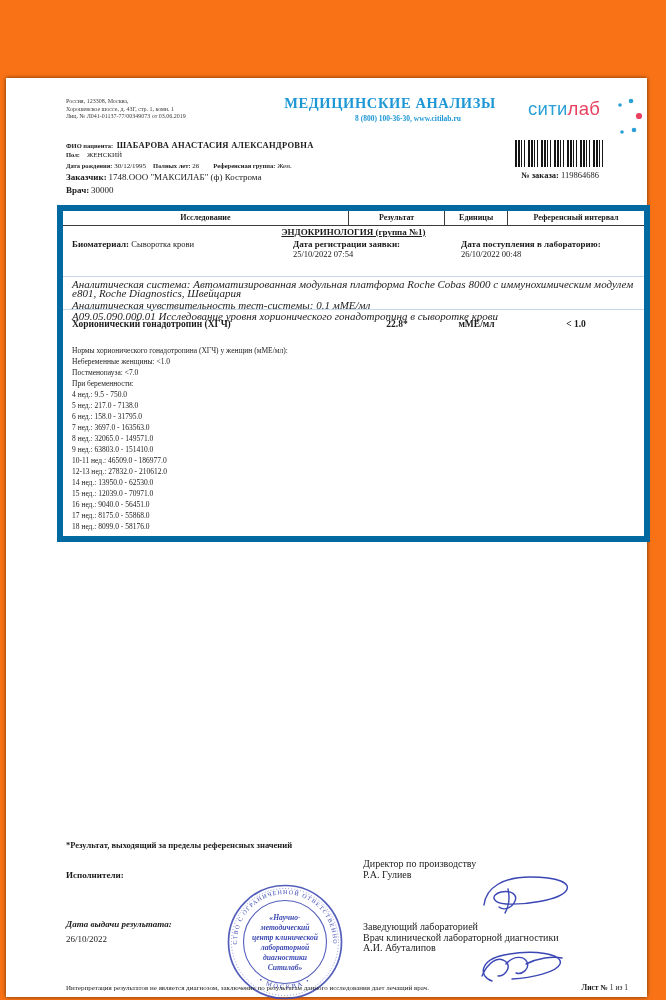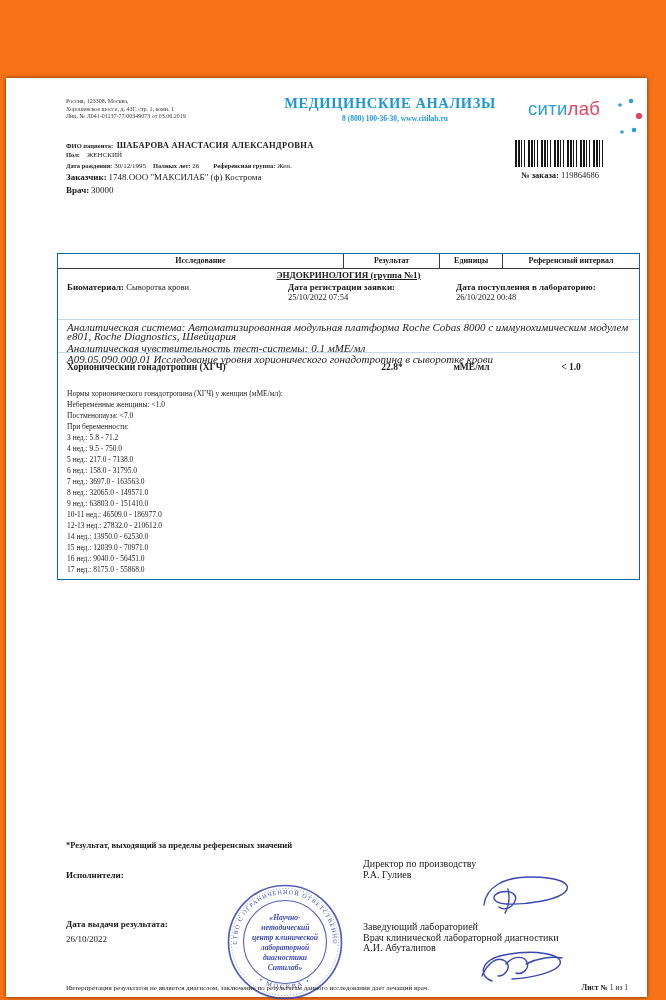--- a/index.html
+++ b/index.html
@@ -2,33 +2,33 @@
 <html><head>
 <meta charset="utf-8">
 <style>
   html,body{margin:0;padding:0;background:#18181a;width:666px;height:1000px;overflow:hidden;}
   .stage{position:relative;width:666px;height:1000px;background:#f97316;font-family:"Liberation Serif",serif;}
   .page{position:absolute;left:6px;top:78px;width:641px;height:919px;background:#ffffff;color:#1b1b1b;box-shadow:0 0 4px rgba(0,0,0,.6);}
   .abs{position:absolute;}
   
   .addr{left:60px;top:20px;font-size:6px;line-height:7.6px;color:#3c3c3c;}
   .doc-title{left:219px;top:17px;width:330px;text-align:center;color:#1e97d5;font-weight:bold;font-size:14.5px;letter-spacing:.6px;white-space:nowrap;}
-  .contact{left:224px;top:36px;width:330px;text-align:center;color:#1e97d5;font-weight:bold;font-size:7.5px;}
+  .contact{left:237px;top:36px;width:330px;text-align:center;color:#1e97d5;font-weight:bold;font-size:7.5px;}
   .logo{left:522px;top:20px;font-family:"Liberation Sans",sans-serif;font-weight:normal;font-size:18.5px;letter-spacing:.3px;white-space:nowrap;}
   .logo .p1{color:#2aa0d6;} .logo .p2{color:#e8415f;}
   .barcode{left:509px;top:62px;width:90px;height:27px;background:repeating-linear-gradient(90deg,#161616 0 1.6px,#fff 1.6px 3.1px,#161616 3.1px 5.3px,#fff 5.3px 6.2px,#161616 6.2px 7.1px,#fff 7.1px 9.4px,#161616 9.4px 10.2px,#fff 10.2px 13px);}
   .order{left:484px;top:92px;width:140px;text-align:center;font-size:8.5px;white-space:nowrap;}
   
   .prow{left:60px;white-space:nowrap;font-size:7px;}
   .lbl{font-weight:bold;font-size:6.5px;}
   .lbl9{font-weight:bold;font-size:9px;}
   .fio-name{font-weight:bold;font-size:8.5px;letter-spacing:.3px;}
   .v9{font-size:9px;}
   
-  .rtable{left:51px;top:127px;width:581px;height:325px;border:1px solid #0369a1;font-size:8px;margin-top:48px;}
+  .rtable{left:51px;top:127px;width:581px;height:325px;border:6px solid #0369a1;font-size:8px;}
   .thead{display:flex;height:14px;line-height:14px;font-weight:bold;border-bottom:1px solid #3a3a3a;}
   .thead .c{text-align:center;box-sizing:border-box;}
   .thead .c1{width:49.2%;border-right:1px solid #3a3a3a;}
   .thead .c2{width:16.6%;border-right:1px solid #3a3a3a;}
   .thead .c3{width:10.8%;border-right:1px solid #3a3a3a;}
   .thead .c4{width:23.4%;}
   .sec-title{left:0;top:16px;width:100%;text-align:center;font-weight:bold;font-size:9px;text-decoration:underline;}
   .bio-l{left:9px;top:28px;font-size:9px;}
   .reg-b{left:230px;top:28px;font-size:9px;}
   .recv-b{left:398px;top:28px;font-size:9px;}
@@ -40,21 +40,21 @@
   .code-line{left:9px;top:101px;width:562px;}
   .res-row{left:0;top:108px;width:100%;height:14px;font-weight:bold;font-size:9.5px;}
   .res-name{position:absolute;left:9px;top:0;}
   .res-val{position:absolute;left:286px;width:96px;text-align:center;top:0;}
   .res-units{position:absolute;left:382px;width:63px;text-align:center;top:0;}
   .res-ref{position:absolute;left:445px;width:136px;text-align:center;top:0;}
   .norms{left:9px;top:134px;width:560px;font-size:7.5px;line-height:11px;}
   
   .footnote{left:60px;top:762px;font-weight:bold;font-size:8.5px;}
   .executors{left:60px;top:792px;font-weight:bold;font-size:9px;}
-  .issue-l{left:60px;top:841px;font-weight:bold;font-size:9px;}
+  .issue-l{left:60px;top:841px;font-weight:bold;font-size:9px;font-style:italic;}
   .issue-v{left:60px;top:856px;font-size:9px;}
   .officer{left:357px;font-size:10px;line-height:10.5px;}
   .o1{top:781px;} .o2{top:844px;}
   .sig1{left:468px;top:793px;} .sig2{left:462px;top:870px;}
   .stamp{left:217px;top:802px;}
   .interp{left:60px;top:906px;font-size:7px;white-space:nowrap;}
   .sheet{left:552px;top:905px;width:70px;text-align:right;font-size:7.5px;white-space:nowrap;}
   .sheet b{font-size:7.5px;}
 </style>
 </head>
@@ -149,33 +149,33 @@
         <span class="res-units">мМЕ/мл</span>
         <span class="res-ref">&lt; 1.0</span>
       </div>
 
       <div class="abs norms">
         <div>Нормы хорионического гонадотропина (ХГЧ) у женщин (мМЕ/мл):</div>
         <div>
             <div>Небеременные женщины: &lt;1.0</div>
             <div>Постменопауза: &lt;7.0</div>
             <div>При беременности:</div>
-            <div>3 нед.: 5.8 - 71.2</div>
             <div>4 нед.: 9.5 - 750.0</div>
             <div>5 нед.: 217.0 - 7138.0</div>
             <div>6 нед.: 158.0 - 31795.0</div>
             <div>7 нед.: 3697.0 - 163563.0</div>
             <div>8 нед.: 32065.0 - 149571.0</div>
             <div>9 нед.: 63803.0 - 151410.0</div>
             <div>10-11 нед.: 46509.0 - 186977.0</div>
             <div>12-13 нед.: 27832.0 - 210612.0</div>
             <div>14 нед.: 13950.0 - 62530.0</div>
             <div>15 нед.: 12039.0 - 70971.0</div>
             <div>16 нед.: 9040.0 - 56451.0</div>
             <div>17 нед.: 8175.0 - 55868.0</div>
+            <div>18 нед.: 8099.0 - 58176.0</div>
           </div>
       </div>
     </div>
 
     <div class="abs footnote">*Результат, выходящий за пределы референсных значений</div>
     <div class="abs executors">Исполнители:</div>
     <div class="abs issue-l">Дата выдачи результата:</div>
     <div class="abs issue-v">26/10/2022</div>
 
     <svg class="abs stamp" width="124" height="124" viewBox="0 0 124 124">

